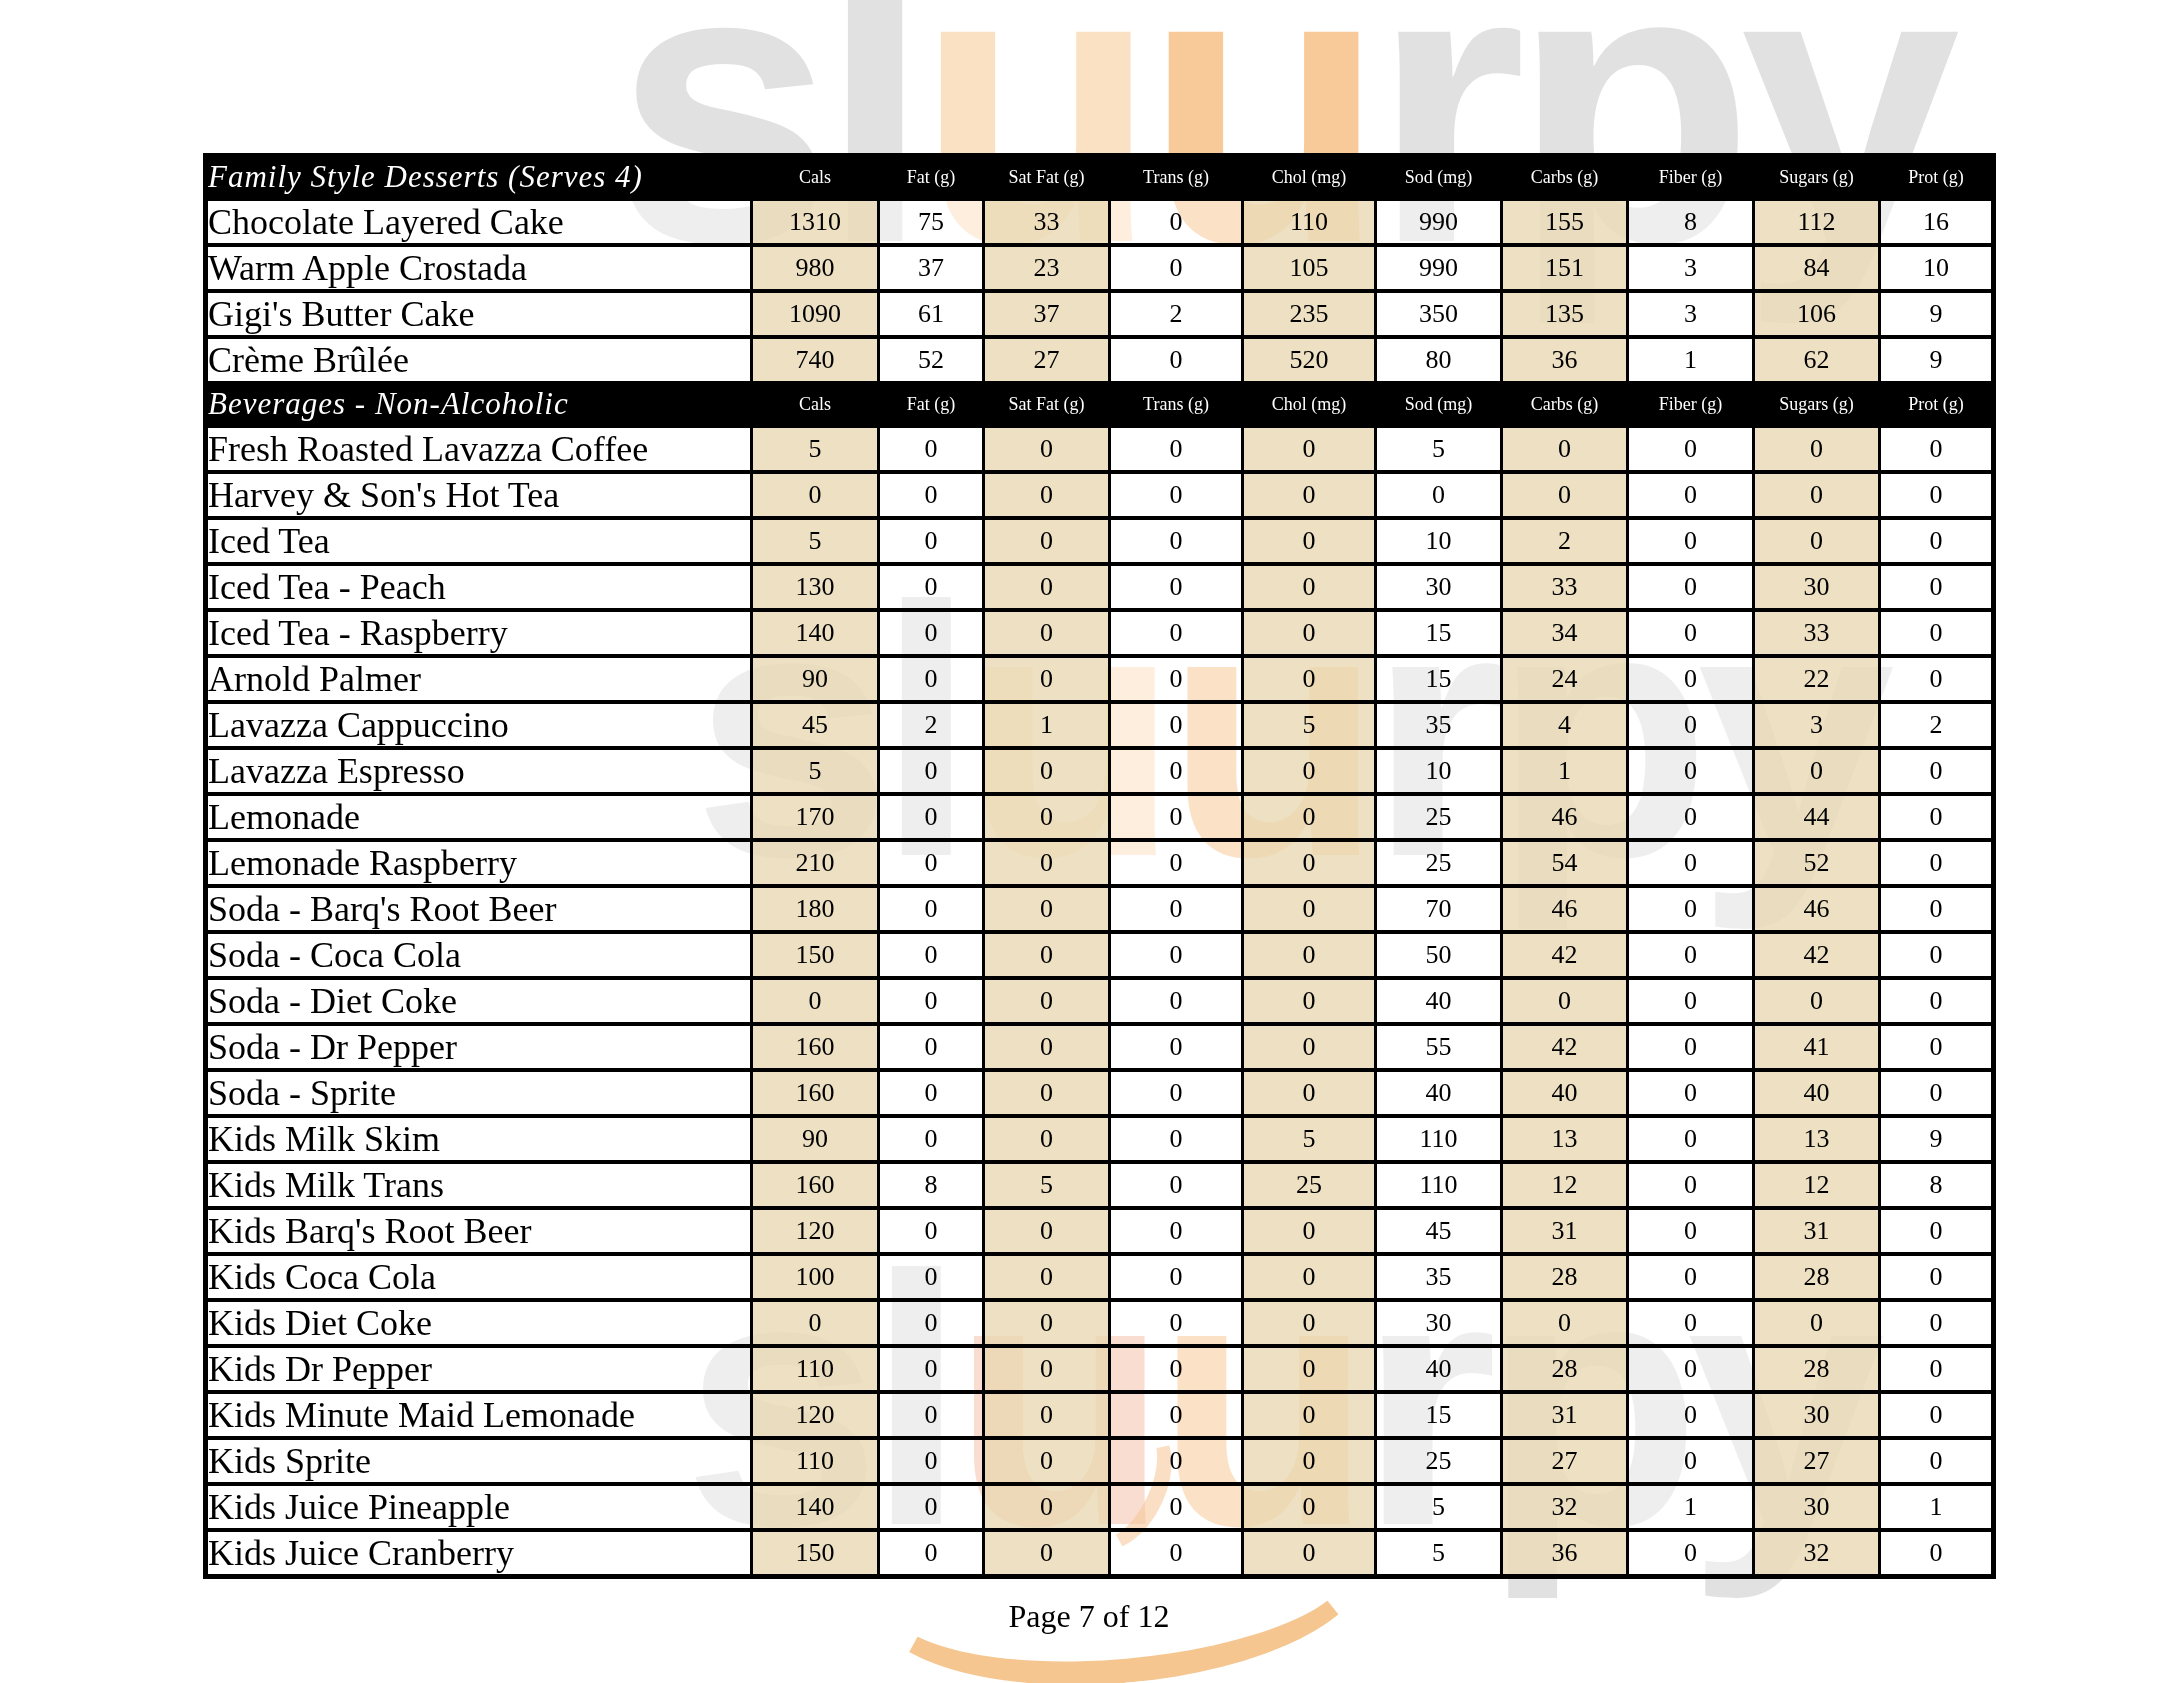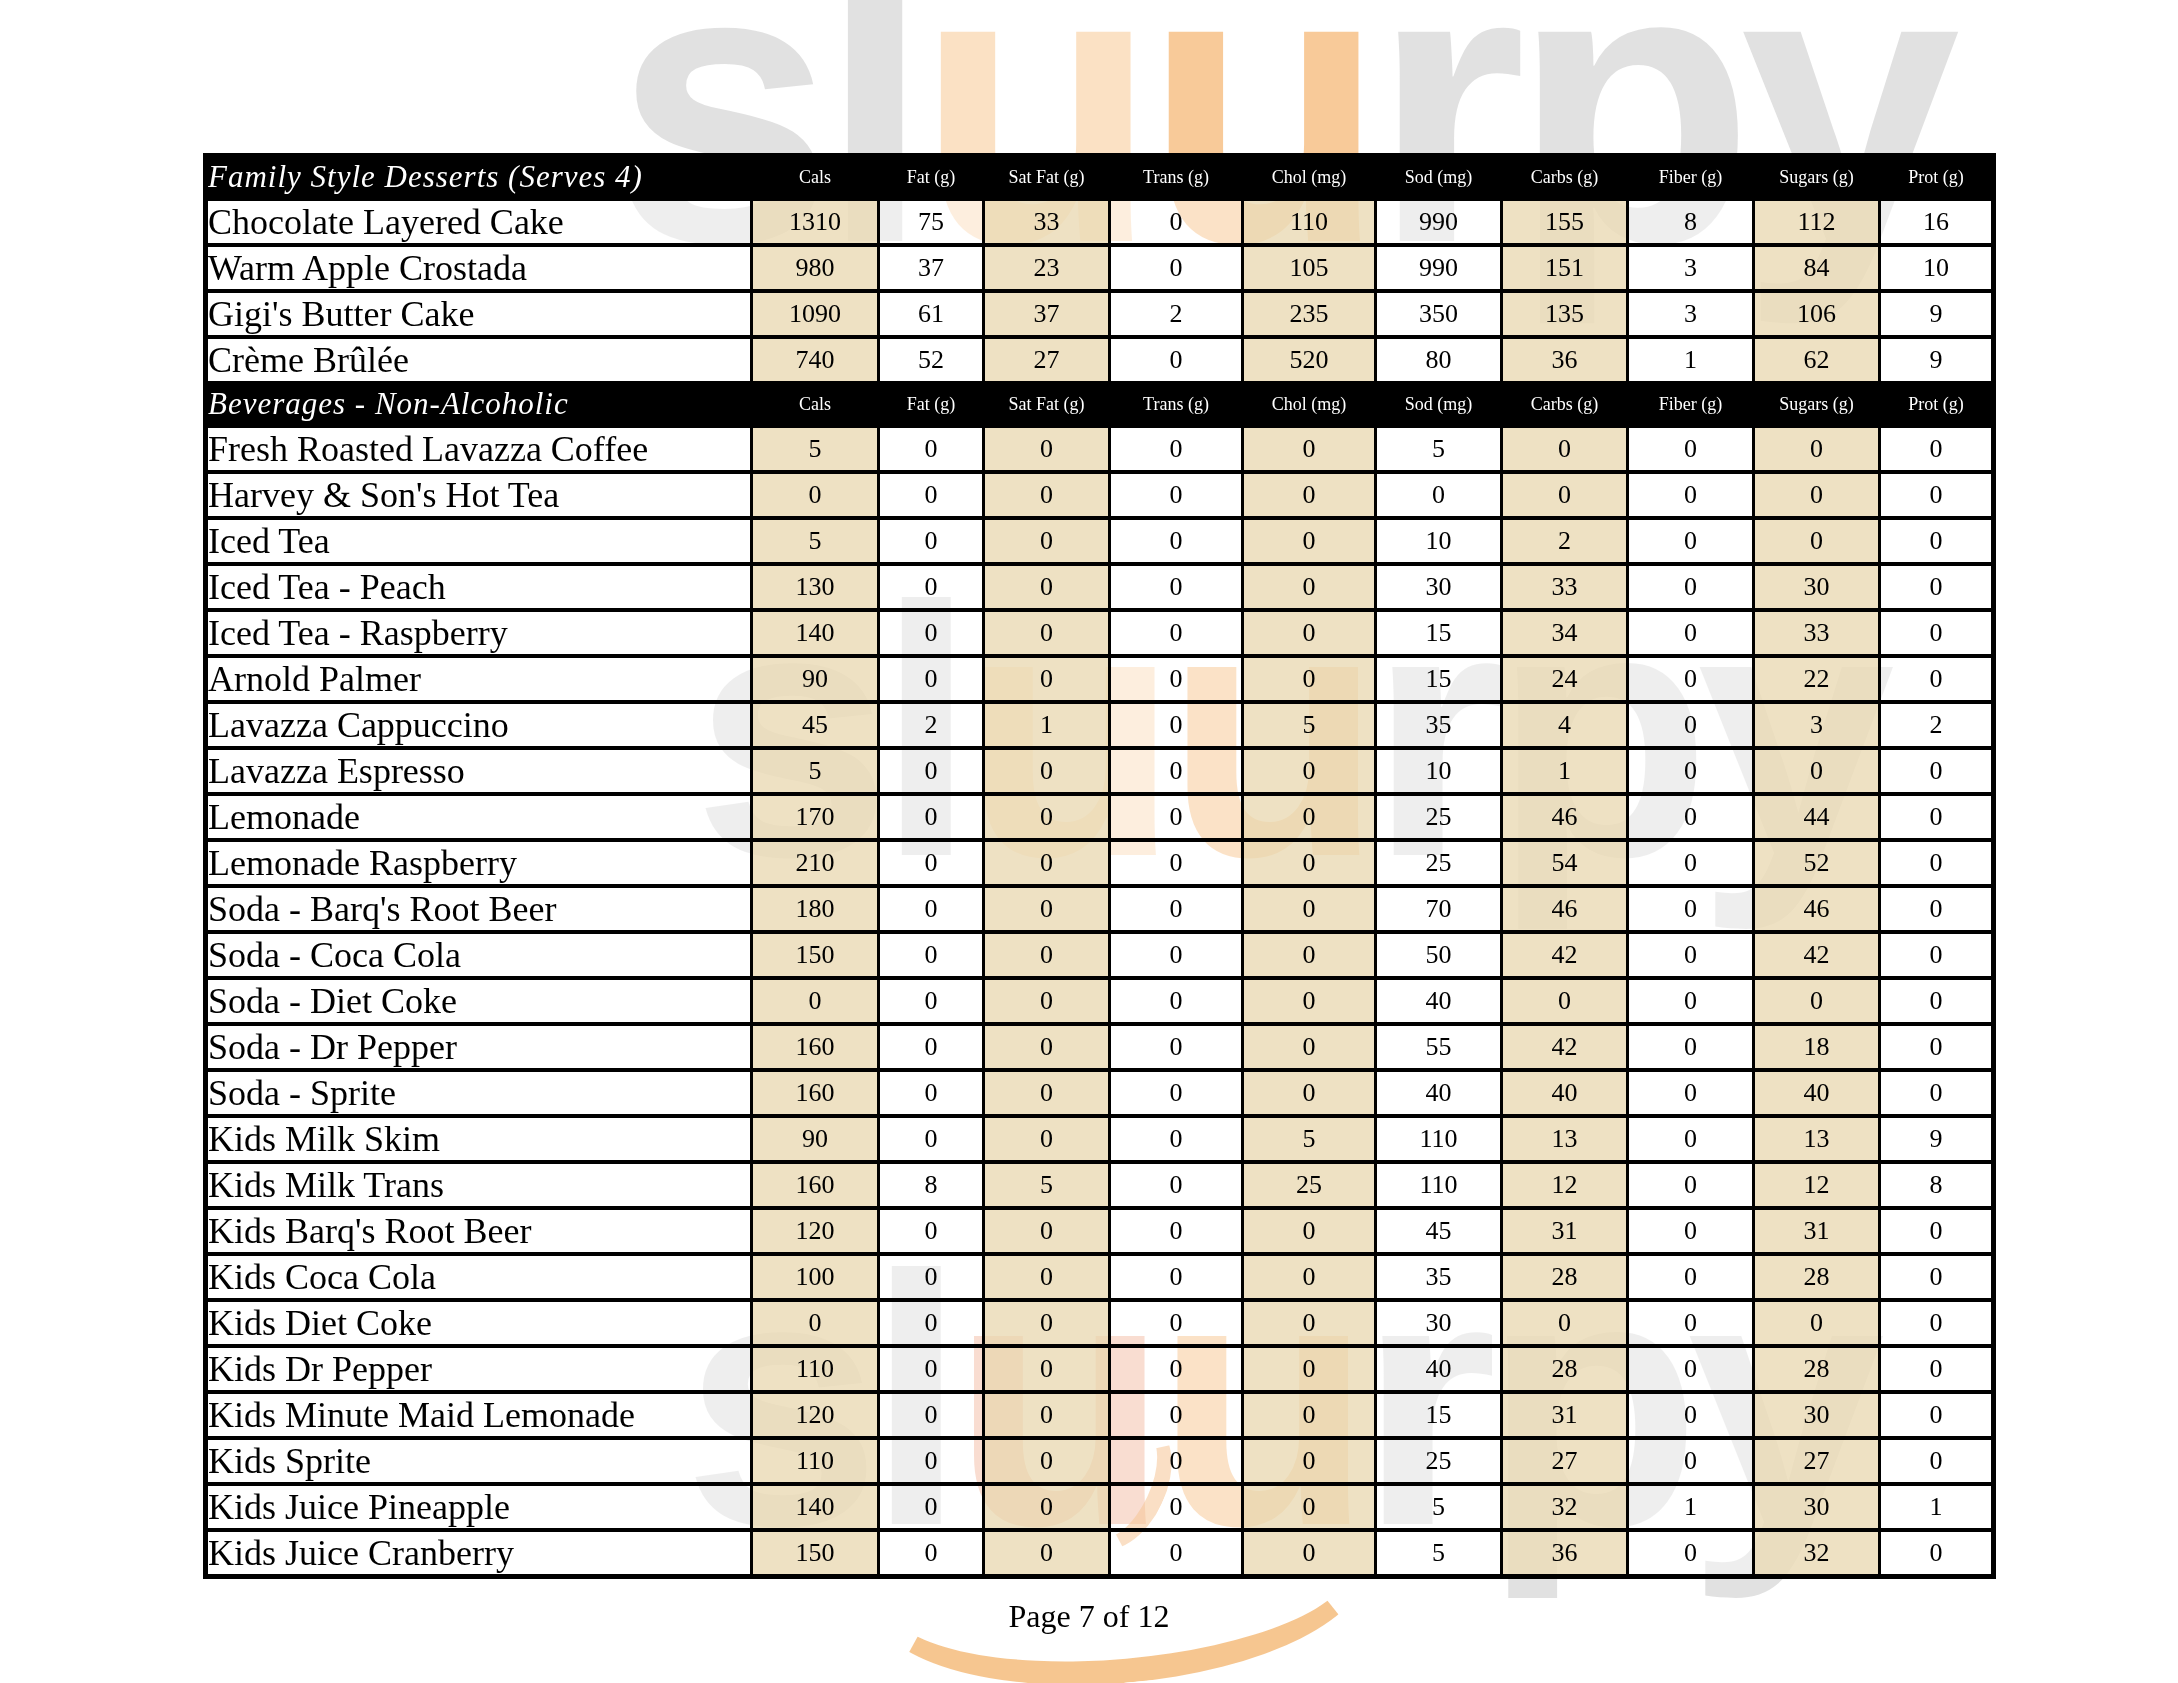--- a/index.html
+++ b/index.html
@@ -320,21 +320,21 @@
         <tr class="data-row">
           <td class="item-name">Soda - Dr Pepper</td>
           <td class="val beige">160</td>
           <td class="val white">0</td>
           <td class="val beige">0</td>
           <td class="val white">0</td>
           <td class="val beige">0</td>
           <td class="val white">55</td>
           <td class="val beige">42</td>
           <td class="val white">0</td>
-          <td class="val beige">18</td>
+          <td class="val beige">41</td>
           <td class="val white">0</td>
         </tr>
         <tr class="data-row">
           <td class="item-name">Soda - Sprite</td>
           <td class="val beige">160</td>
           <td class="val white">0</td>
           <td class="val beige">0</td>
           <td class="val white">0</td>
           <td class="val beige">0</td>
           <td class="val white">40</td>

